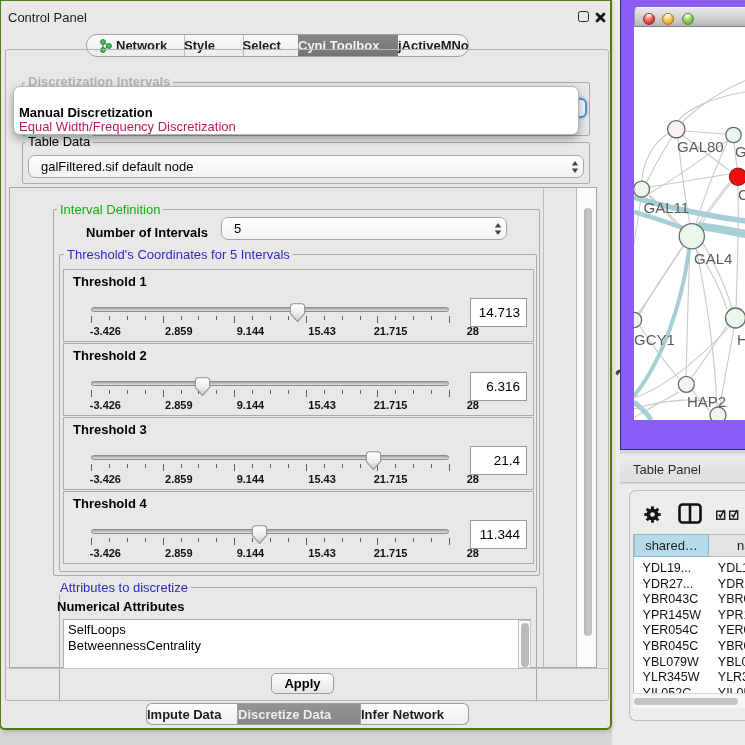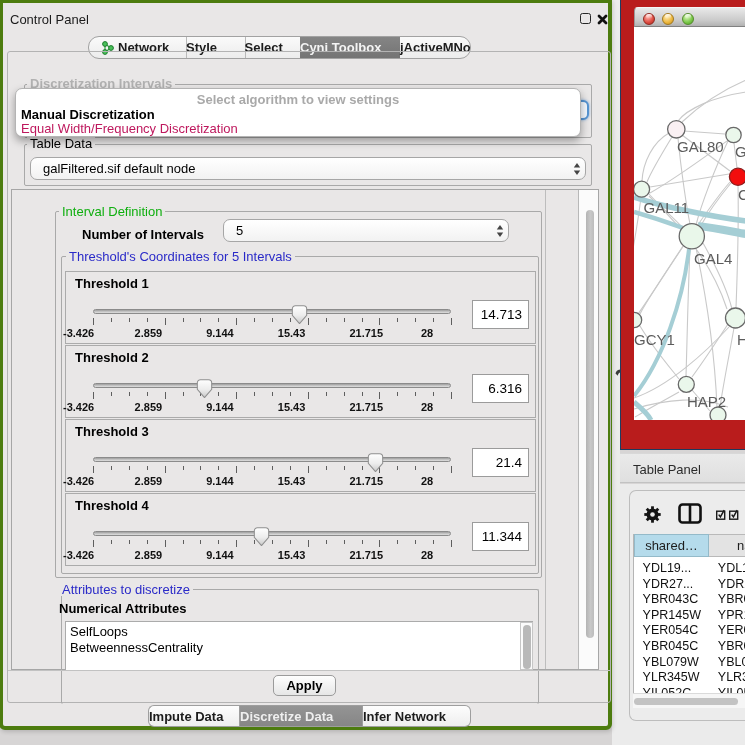--- a/index.html
+++ b/index.html
@@ -1,18 +1,18 @@
 <!DOCTYPE html>
 <html><head><meta charset="utf-8"><style>
 *{margin:0;padding:0;box-sizing:border-box}
 html,body{width:745px;height:745px;overflow:hidden;background:#d7d5d5;
 font-family:"Liberation Sans",sans-serif;font-size:13px;color:#000;}
 .abs{position:absolute}
 #cp{position:absolute;left:-1px;top:-1px;width:613px;height:731px;background:#e9e7e7;
-border:4px solid #4d7c0f;border-radius:0 0 6px 6px;box-shadow:1px 2px 4px rgba(0,0,0,0.15)}
+border:2px solid #4d7c0f;border-radius:0 0 6px 6px;box-shadow:1px 2px 4px rgba(0,0,0,0.15)}
 #cptitle{position:absolute;left:7px;top:9px;font-size:13px;color:#1b1b1b}
 #cpsq{position:absolute;left:576.5px;top:10px;width:11px;height:11px;border:1.6px solid #262626;border-radius:2.5px}
 
 #tabbar{position:absolute;left:85px;top:33px;width:383px;height:23px;border:1px solid #a2a2a2;
 border-radius:11px;background:linear-gradient(#fafafa,#ececec);overflow:hidden}
 .tseg{position:absolute;top:0;height:100%;font-size:13px;font-weight:bold;color:#1c1c1c;line-height:22px}
 .tdiv{position:absolute;top:0;width:1px;height:100%;background:#b9b9b9}
 #segsel{background:linear-gradient(#858585,#747474);color:#f4f4f4}
 
 .grp{position:absolute;border:1px solid #a9a9a9;border-radius:2px}
@@ -28,21 +28,21 @@
 #vsb{position:absolute;left:566px;top:0;width:20px;height:479px;background:#fbfbfb;border-left:1px solid #b8b8b8}
 #vsbthumb{position:absolute;left:7px;top:20px;width:8px;height:428px;border-radius:4.5px;
 background:linear-gradient(90deg,#b3b3b3,#c8c8c8 55%,#bcbcbc)}
 
 .tbox{position:absolute;left:62px;width:471px;height:73px;border:1px solid #ababab;background:#e9e7e7}
 .tname{position:absolute;left:9px;top:4px;font-weight:bold;font-size:13px}
 .track{position:absolute;left:27px;top:37px;width:358px;height:5px;border-radius:3px;
 background:linear-gradient(#9d9d9d,#c9c9c9 60%,#dedede);border:1px solid #8b8b8b}
 .tick{position:absolute;top:46px;width:1px;height:4px;background:#5e5e5e}
 .tickM{position:absolute;top:46px;width:1px;height:7px;background:#5e5e5e}
-.tlab{position:absolute;top:55px;width:60px;text-align:left;font-size:11px;font-weight:bold;color:#111}
+.tlab{position:absolute;top:55px;width:60px;text-align:right;font-size:11px;font-weight:bold;color:#111}
 .thumb{position:absolute;top:32.5px}
 .tval{position:absolute;left:406px;top:28px;width:57px;height:29px;background:#fff;
 border:1px solid #9b9b9b;font-size:13.5px;text-align:right;line-height:28px;padding-right:6px}
 
 #numlist{position:absolute;left:62px;top:617.5px;width:468px;height:50px;background:#fff;
 border:1px solid #ababab;overflow:hidden;font-size:13px}
 #numlist div{padding-left:4px;line-height:16.45px;padding-top:0}
 #listsb{position:absolute;left:517px;top:618.5px;width:13px;height:48px;background:#fbfbfb;border:1px solid #c6c6c6}
 #listsbth{position:absolute;left:2px;top:2px;width:8px;height:44px;border-radius:4px;background:#b9b9b9}
 
@@ -51,21 +51,21 @@
 
 .btab{position:absolute;top:702px;height:22px;border:1px solid #9e9e9e;font-size:13px;font-weight:bold;
 text-align:left;line-height:21px;background:linear-gradient(#fdfdfd,#eeeeee);color:#1c1c1c}
 
 #popup{position:absolute;left:12px;top:85px;width:566px;height:49px;background:#fff;
 border:1px solid #b4b4b4;border-radius:7px;box-shadow:0 4px 9px rgba(0,0,0,0.35);z-index:50;font-size:13px}
 #popup .sel{position:absolute;left:0;top:3px;width:100%;text-align:center;color:#a9a9a9;font-weight:bold}
 #popup .it1{position:absolute;left:5px;top:17.5px;font-weight:bold;color:#000}
 #popup .it2{position:absolute;left:5px;top:32px;color:#be185d}
 
-#netwin{position:absolute;left:620px;top:0;width:126px;height:450px;background:#b91c1c;
+#netwin{position:absolute;left:620px;top:0;width:126px;height:450px;background:#8b5cf6;
 border-left:1px solid #203c60;border-bottom:1px solid #1d3a5e}
 #nettitle{position:absolute;left:13px;top:7px;width:113px;height:20px;
 background:linear-gradient(#e9e9e9,#c9c9c9 70%,#b2b2b2);border-bottom:1px solid #818181;border-top:1px solid #f5f5f5;border-left:1px solid #9a9a9a;border-radius:4px 0 0 0}
 .tl{position:absolute;top:4.7px;width:12px;height:12px;border-radius:50%}
 .tl::after{content:"";position:absolute;left:18%;top:5%;width:62%;height:45%;border-radius:50%;
 background:linear-gradient(rgba(255,255,255,0.95),rgba(255,255,255,0.05) 85%)}
 #netcv{position:absolute;left:13px;top:27px;width:113px;height:393px;background:#fff;overflow:hidden}
 
 #tpbar{position:absolute;left:620px;top:453px;width:125px;height:30px;
 background:linear-gradient(#eaeaea,#dfdfdf);border-bottom:1px solid #c2c2c2;border-top:1px solid #d8d8d8}
@@ -127,21 +127,21 @@
 
   <div id="scrollp">
     <div id="vsb">
         <div id="vsbthumb"></div>
       </div>
   </div>
   <div style="position:absolute;left:542px;top:187px;width:1px;height:479px;background:#bdbdbd"></div>
 
   <div class="grp" style="left:52px;top:208px;width:487px;height:367px"></div>
   <div class="glab" style="left:56px;top:202px;color:#0faf0f">Interval Definition</div>
-  <div style="position:absolute;left:79px;top:224px;font-weight:bold">Number of Intervals</div>
+  <div style="position:absolute;left:85px;top:224px;font-weight:bold">Number of Intervals</div>
   <div class="combo" style="left:220px;top:216px;width:286px;height:23px">
     <span class="ctext">5</span>
       <svg width="8" height="14" viewBox="0 0 8 14">
         <path d="M4,1 L7.2,5.4 H0.8 Z" fill="#444"></path>
         <path d="M4,13 L0.8,8.6 H7.2 Z" fill="#444"></path>
       </svg>
   </div>
   <div class="grp" style="left:58px;top:253px;width:478px;height:318px"></div>
   <div class="glab" style="left:63px;top:247px;color:#2a2ac8">Threshold's Coordinates for 5 Intervals</div>
 <div class="tbox" style="top:268px">
@@ -323,21 +323,20 @@
   <div id="listsb">
       <div id="listsbth"></div>
     </div>
   <div style="position:absolute;left:5px;top:667px;width:602px;height:0;border-top:1px solid #c2c2c2"></div>
   <div id="applybtn">Apply</div>
   <div class="btab" style="left:145px;width:91px;border-radius:6px 0 0 6px;border-right:none">Impute Data</div>
   <div class="btab" style="left:236px;width:124px;background:linear-gradient(#949494,#868686);color:#efefef">Discretize Data</div>
   <div class="btab" style="left:360px;width:108px;border-radius:0 6px 6px 0;border-left:none">Infer Network</div>
 
   <div id="popup">
-    <div class="sel">Select algorithm to view settings</div>
     <div class="it1">Manual Discretization</div>
     <div class="it2">Equal Width/Frequency Discretization</div>
   </div>
 </div>
 <svg style="position:absolute;left:614.5px;top:368.5px" width="6" height="8" viewBox="0 0 6 8">
  <path d="M0.5,4.5 C1,2.5 2.5,0.8 4.8,0.5 L5.5,3.2 C4,3.6 3,4.8 2.8,6.8 Z" fill="#3c3c3c"></path>
   </svg>
 
 <div id="netwin">
   <div id="nettitle">

